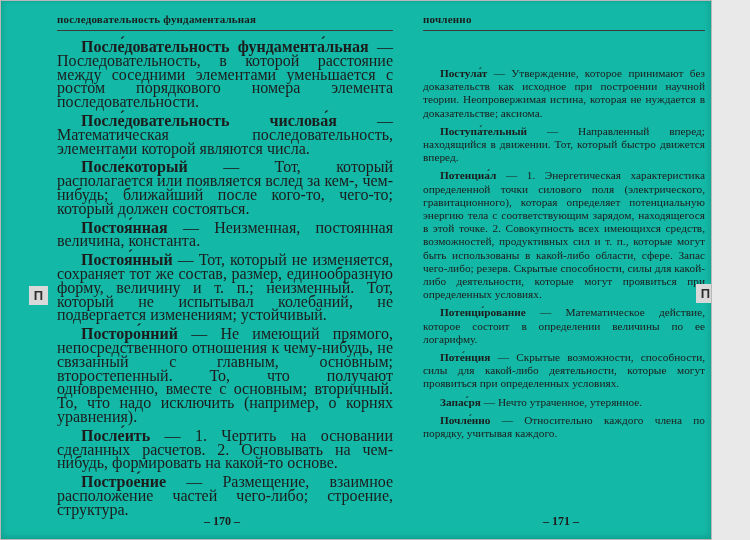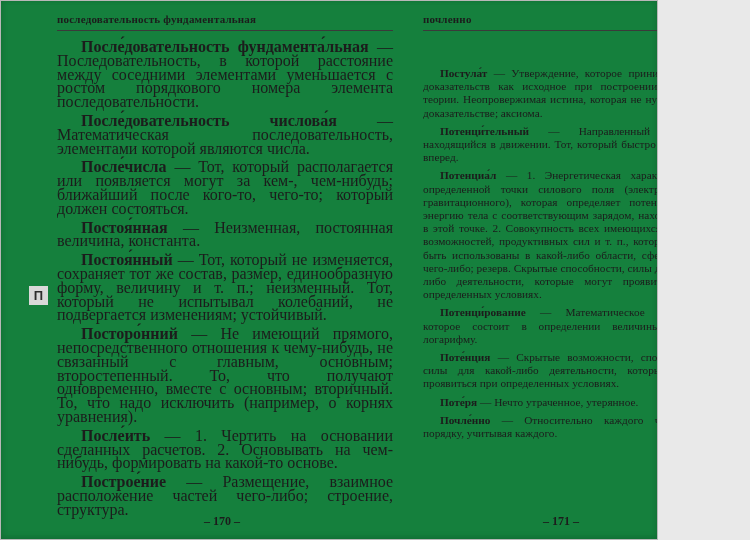--- a/index.html
+++ b/index.html
@@ -1,19 +1,19 @@
 <!DOCTYPE html>
 <html lang="ru"><head>
 <meta charset="utf-8">
 <style>
   html,body{margin:0;padding:0;background:#e9e9e9;}
   .book{
     position:relative;
-    width:658px;height:540px;
-    background:#15803d;
+    width:712px;height:540px;
+    background:#14b8a6;
     border:1px solid #b8b8b8;
     box-sizing:border-box;
     font-family:"Liberation Serif", serif;
     color:#1c1c1c;
     overflow:hidden;
     box-shadow: inset 0 -3px 6px rgba(0,0,0,0.08), inset 3px 0 5px rgba(0,0,0,0.05), inset -3px 0 5px rgba(0,0,0,0.05);
   }
   .page{position:absolute;top:8px;height:524px;}
   .page-left{left:56px;width:336px;}
   .page-right{left:422px;width:282px;}
@@ -58,39 +58,39 @@
 </head>
 <body>
 
 <div class="book">
 
   <div class="page page-left">
     <div class="running-head">последовательность фундаментальная</div>
     <div class="entries">
         <p class="entry"><span class="term">После́довательность фундамента́льная</span><span> — Последовательность, в которой расстояние между соседними элементами уменьшается с ростом порядкового номера элемента последовательности.</span></p>
         <p class="entry"><span class="term">После́довательность числова́я</span><span> — Математическая последовательность, элементами которой являются числа.</span></p>
-        <p class="entry"><span class="term">После́числа</span><span> — Тот, который располагается или появляется могут за кем-, чем-нибудь; ближайший после кого-то, чего-то; который должен состояться.</span></p>
+        <p class="entry"><span class="term">После́который</span><span> — Тот, который располагается или появляется вслед за кем-, чем-нибудь; ближайший после кого-то, чего-то; который должен состояться.</span></p>
         <p class="entry"><span class="term">Постоя́нная</span><span> — Неизменная, постоянная величина, константа.</span></p>
         <p class="entry"><span class="term">Постоя́нный</span><span> — Тот, который не изменяется, сохраняет тот же состав, размер, единообразную форму, величину и т. п.; неизменный. Тот, который не испытывал колебаний, не подвергается изменениям; устойчивый.</span></p>
         <p class="entry"><span class="term">Посторо́нний</span><span> — Не имеющий прямого, непосредственного отношения к чему-нибудь, не связанный с главным, основным; второстепенный. То, что получают одновременно, вместе с основным; вторичный. То, что надо исключить (например, о корнях уравнения).</span></p>
         <p class="entry"><span class="term">После́ить</span><span> — 1. Чертить на основании сделанных расчетов. 2. Основывать на чем-нибудь, формировать на какой-то основе.</span></p>
         <p class="entry"><span class="term">Построе́ние</span><span> — Размещение, взаимное расположение частей чего-либо; строение, структура.</span></p>
       </div>
     <div class="pagenum">– 170 –</div>
   </div>
 
   <div class="page page-right">
     <div class="running-head">почленно</div>
     <div class="entries">
         <p class="entry"><span class="term">Постула́т</span><span> — Утверждение, которое принимают без доказательств как исходное при построении научной теории. Неопровержимая истина, которая не нуждается в доказательстве; аксиома.</span></p>
-        <p class="entry"><span class="term">Потенци́тельный</span><span> — Направленный вперед; находящийся в движении. Тот, который быстро движется вперед.</span></p>
+        <p class="entry"><span class="term">Поступа́тельный</span><span> — Направленный вперед; находящийся в движении. Тот, который быстро движется вперед.</span></p>
         <p class="entry"><span class="term">Потенциа́л</span><span> — 1. Энергетическая характеристика определенной точки силового поля (электрического, гравитационного), которая определяет потенциальную энергию тела с соответствующим зарядом, находящегося в этой точке. 2. Совокупность всех имеющихся средств, возможностей, продуктивных сил и т. п., которые могут быть использованы в какой-либо области, сфере. Запас чего-либо; резерв. Скрытые способности, силы для какой-либо деятельности, которые могут проявиться при определенных условиях.</span></p>
         <p class="entry"><span class="term">Потенци́рование</span><span> — Математическое действие, которое состоит в определении величины по ее логарифму.</span></p>
         <p class="entry"><span class="term">Поте́нция</span><span> — Скрытые возможности, способности, силы для какой-либо деятельности, которые могут проявиться при определенных условиях.</span></p>
-        <p class="entry"><span class="term">Поте́ря</span><span> — Нечто утраченное, утерянное.</span></p>
+        <p class="entry"><span class="term">Запас́ря</span><span> — Нечто утраченное, утерянное.</span></p>
         <p class="entry"><span class="term">Почле́нно</span><span> — Относительно каждого члена по порядку, учитывая каждого.</span></p>
       </div>
     <div class="pagenum">– 171 –</div>
   </div>
 
   <div class="alpha-tab alpha-tab-left">П</div>
 
   <div class="alpha-tab alpha-tab-right">П</div>
 
 </div>

